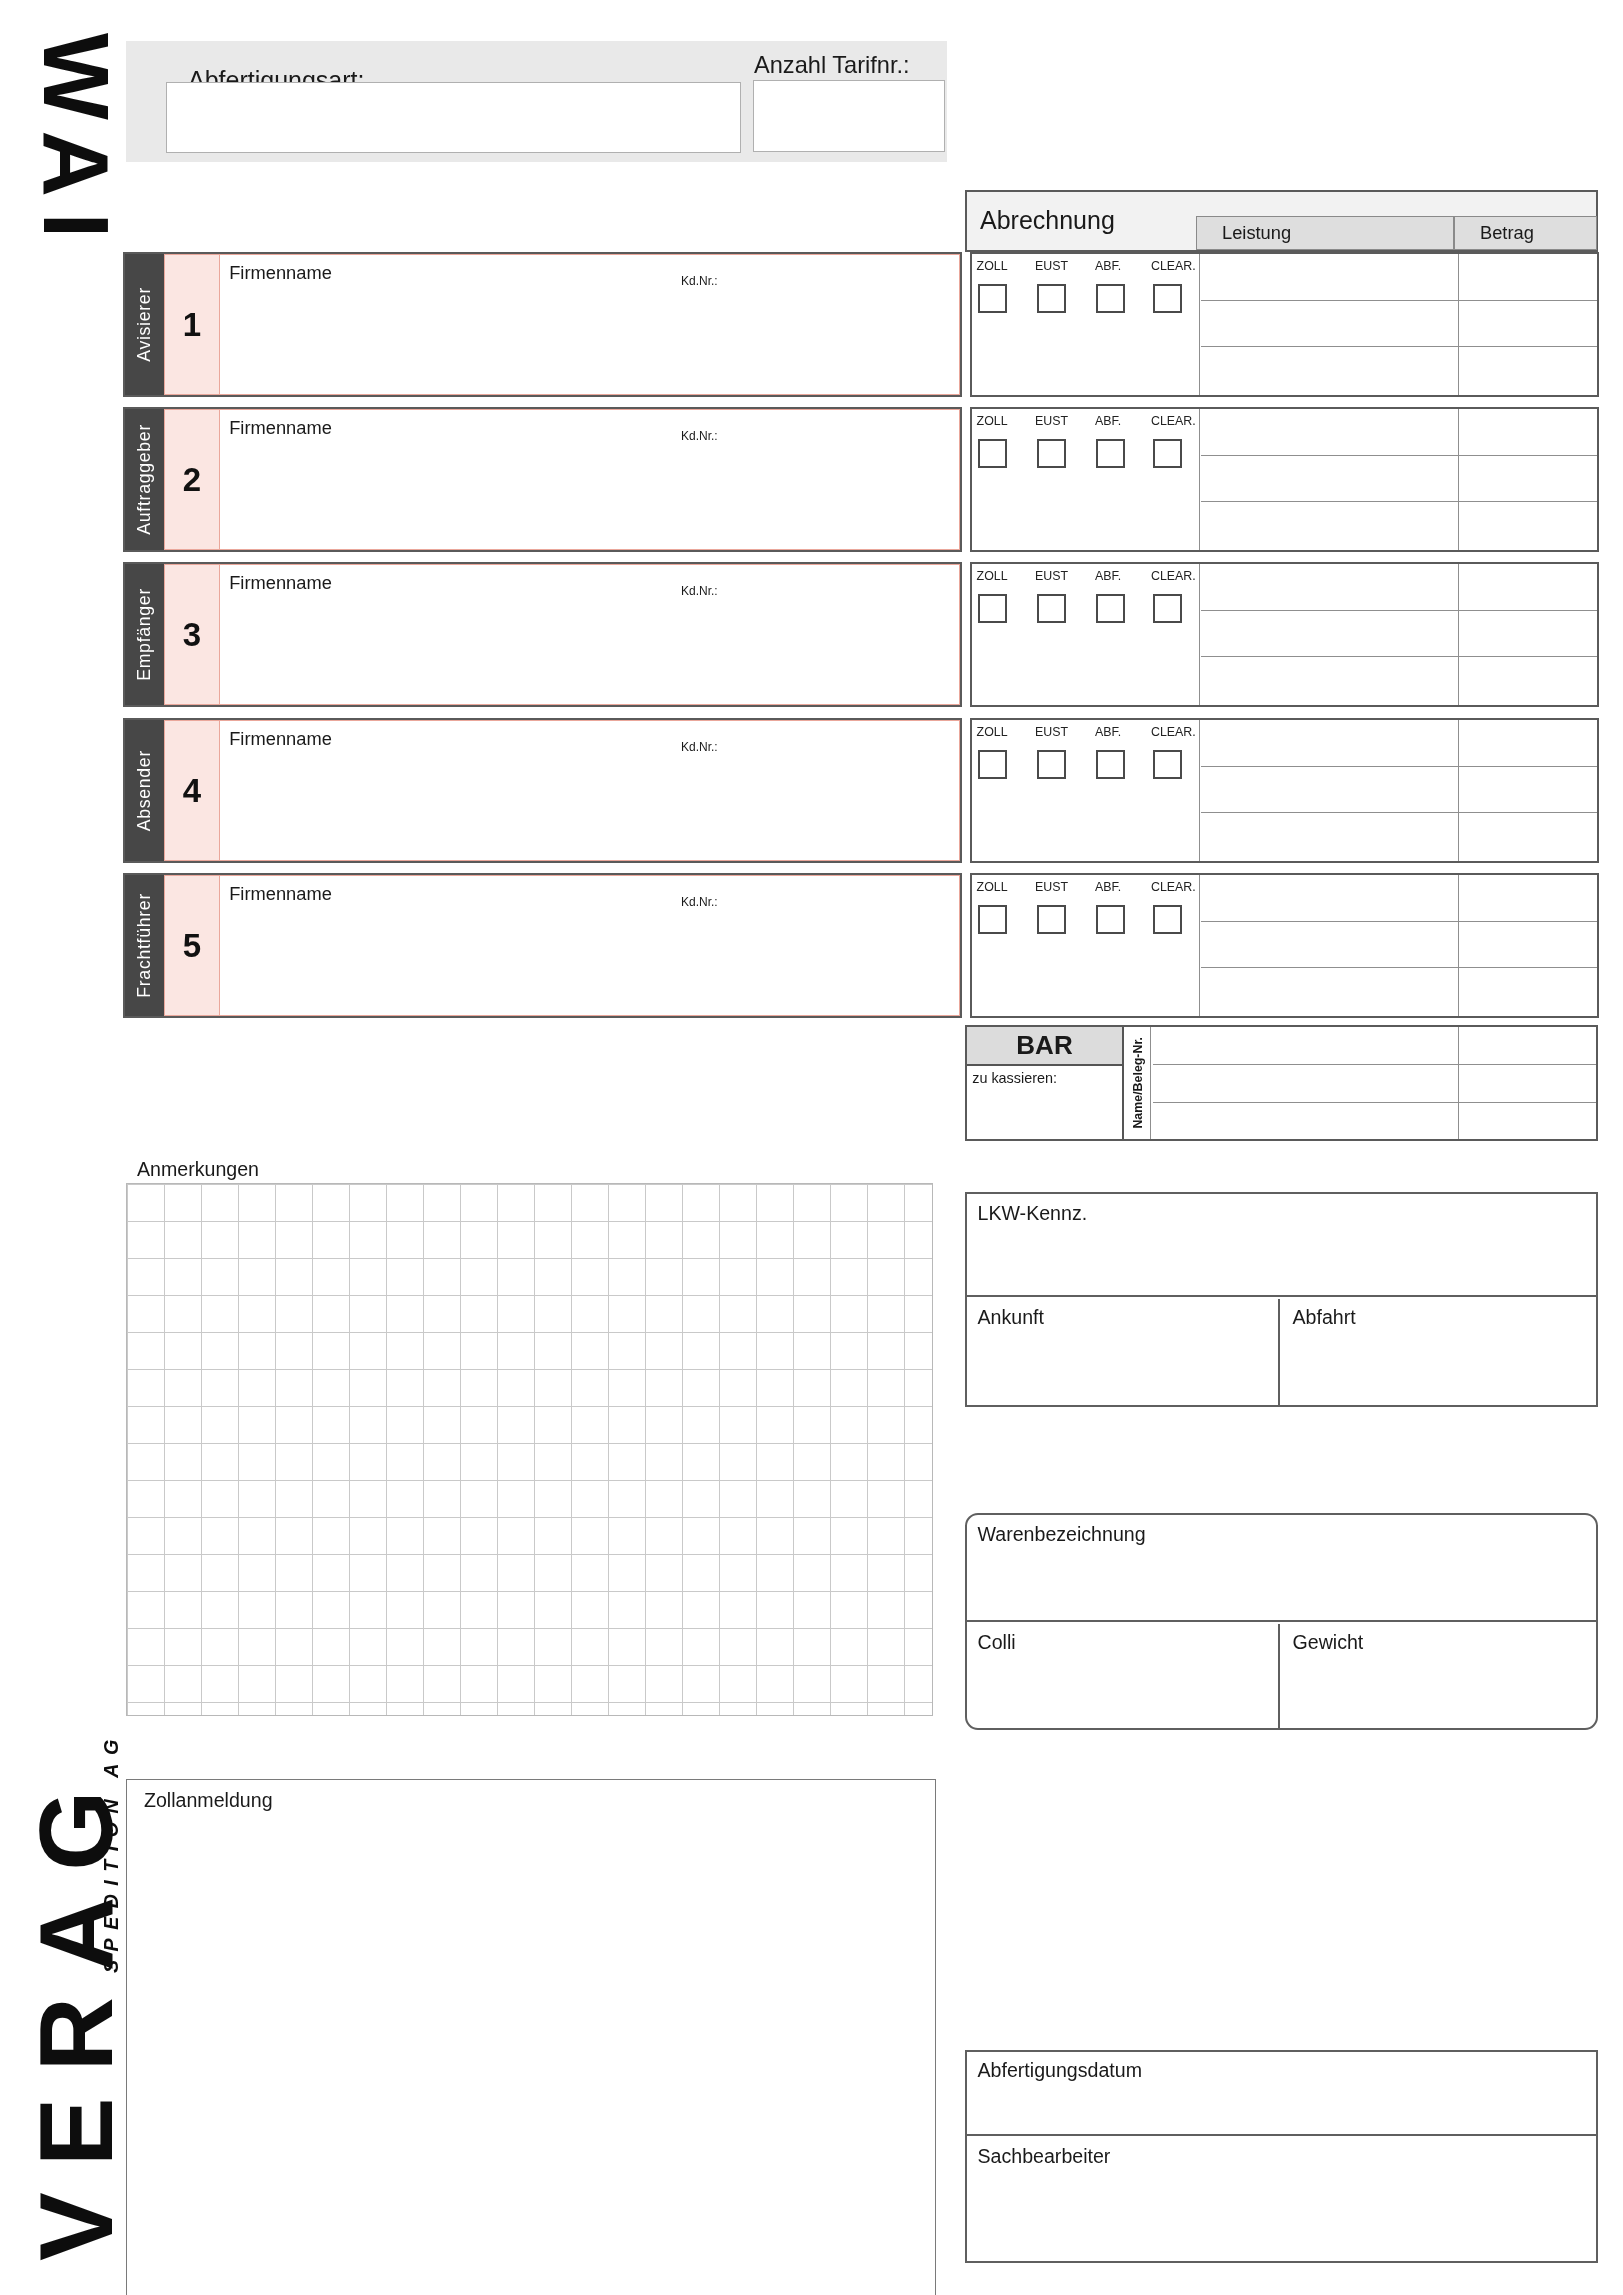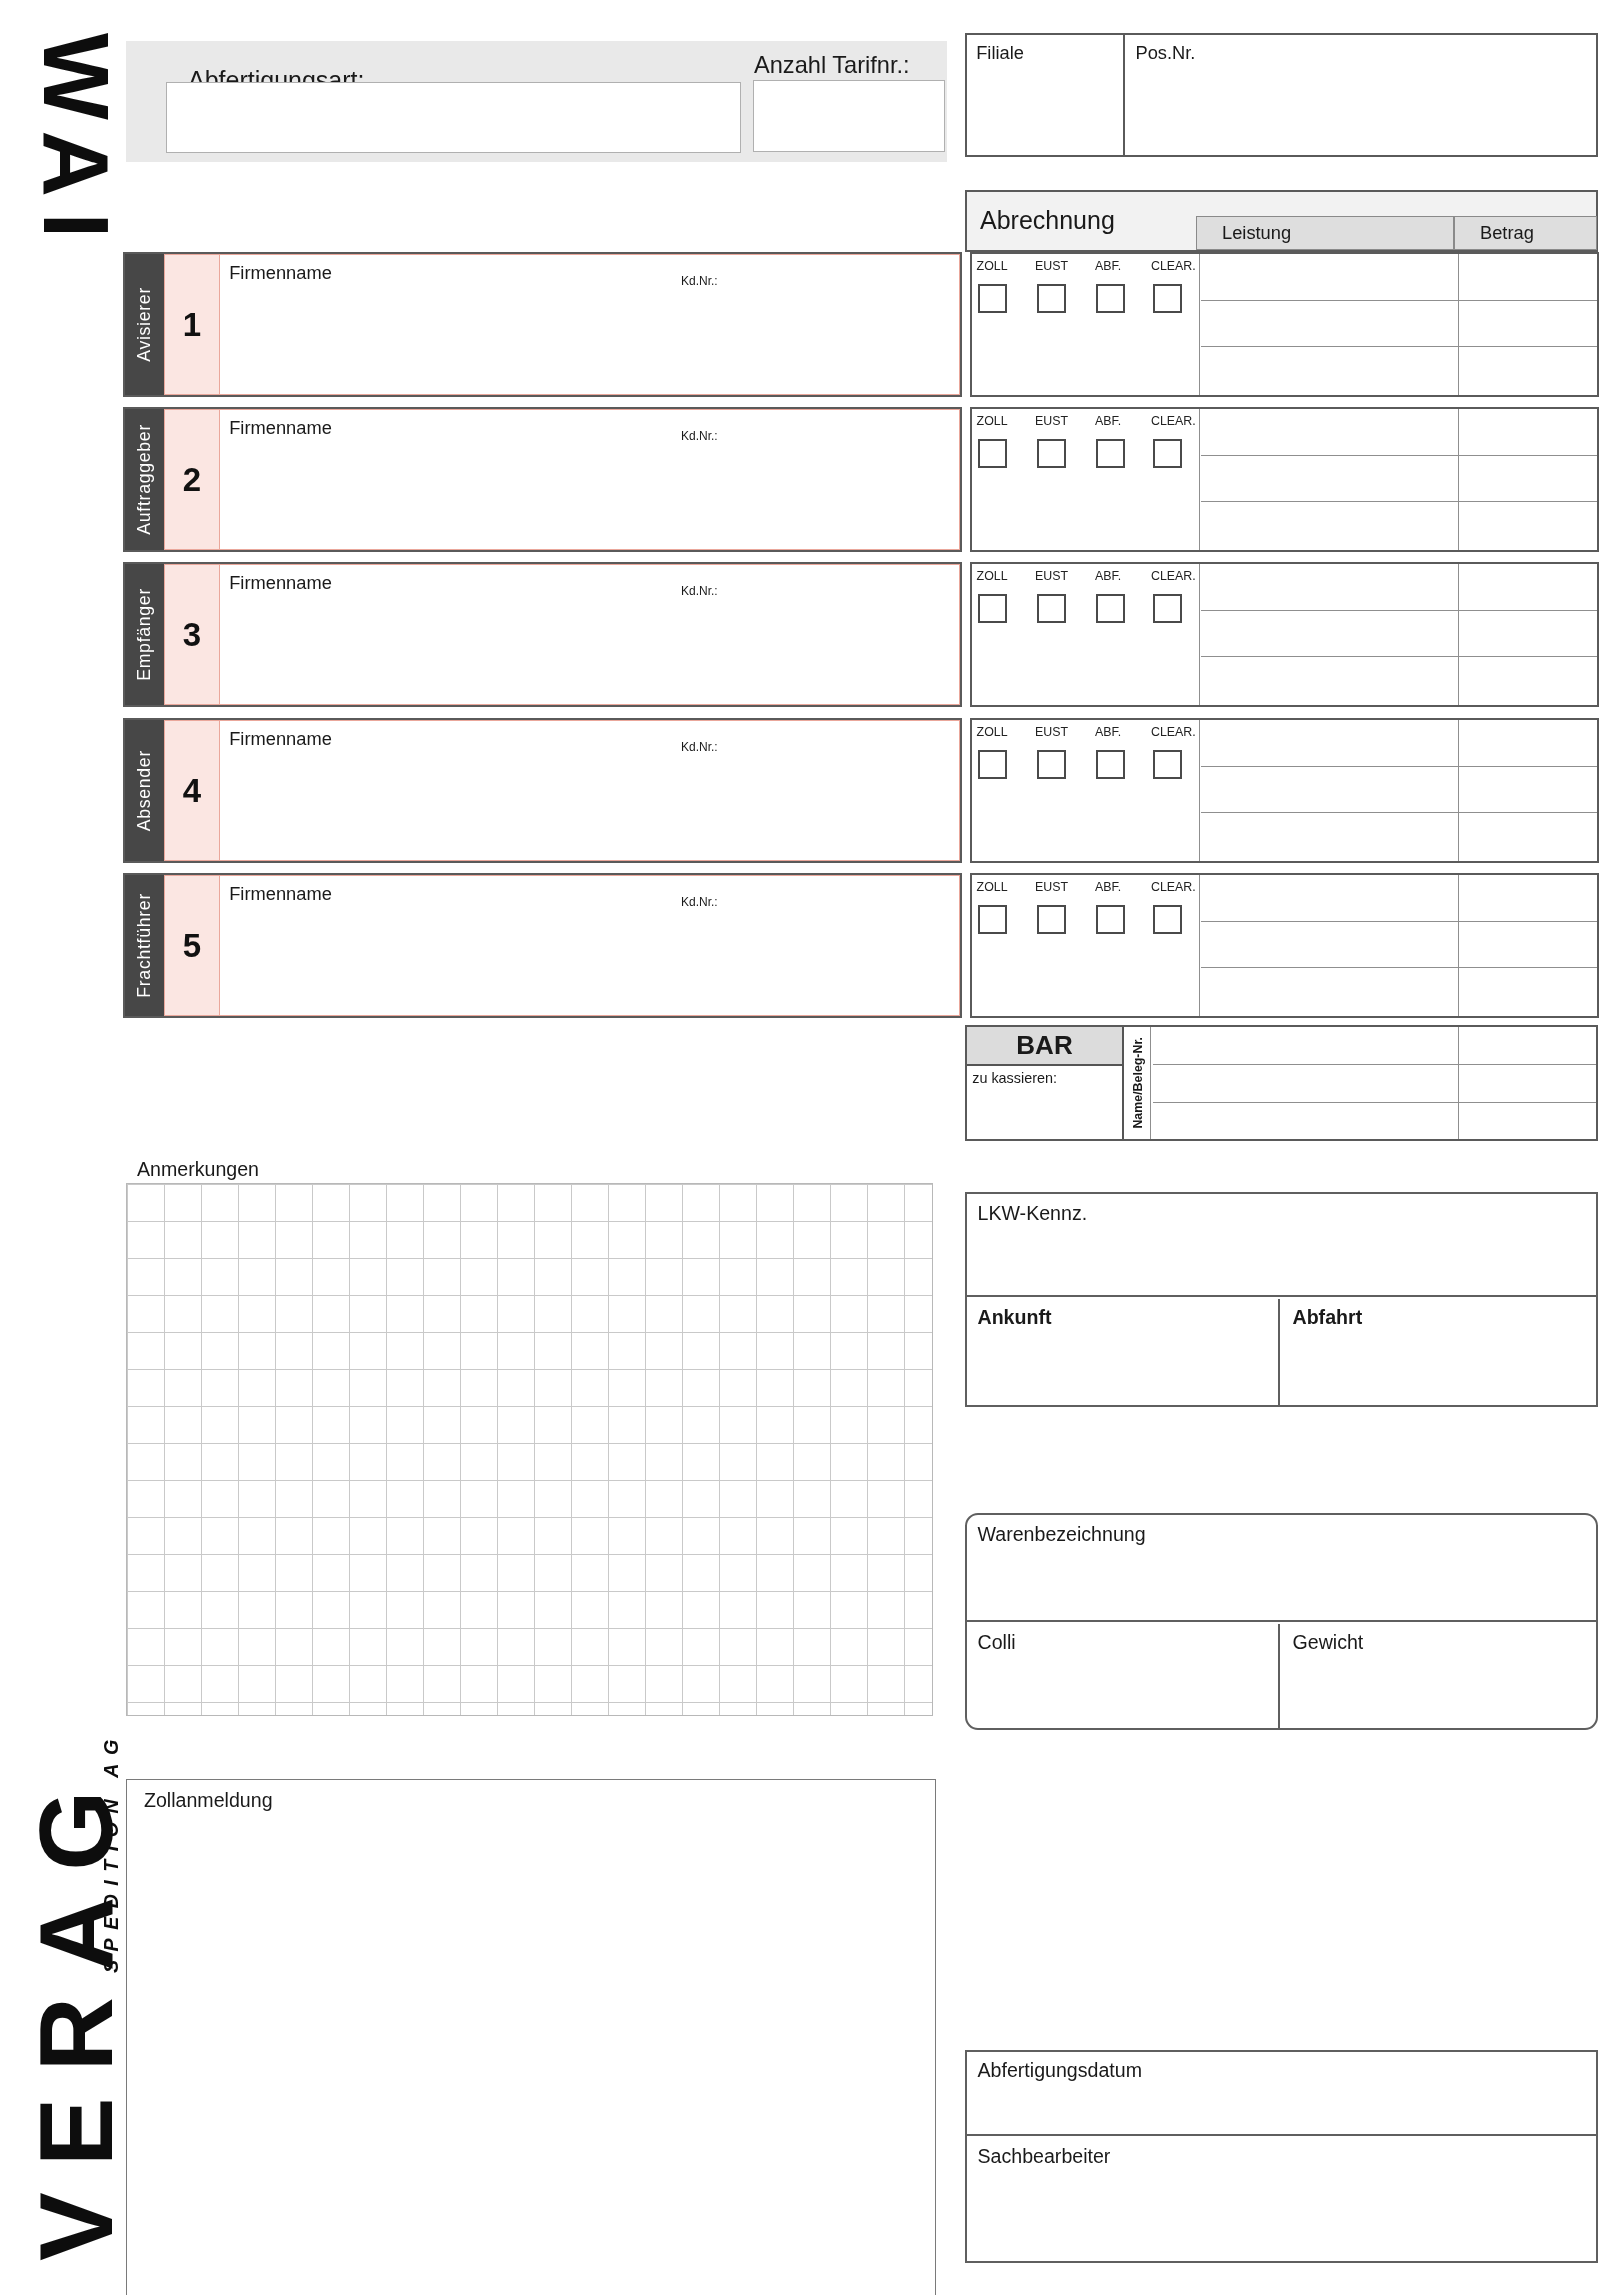--- a/index.html
+++ b/index.html
@@ -80,21 +80,21 @@
                            linear-gradient(to bottom,#c9c9c9 1.3px,transparent 1.3px);
           background-size:37px 37px; }
 
   
   .split-block { left:965px; width:633px; border:2px solid #5f5f5f; background:#fff; }
   .blk-top { position:absolute; left:0; right:0; top:0; border-bottom:2px solid #5f5f5f; padding:7.9px 10.5px; font-size:19.6px; }
   .blk-bl  { position:absolute; left:0; bottom:0; width:313px; border-right:2px solid #5f5f5f; padding:6.5px 10.5px; font-size:19.6px; }
   .blk-br  { position:absolute; left:315px; right:0; bottom:0; padding:6.5px 10.5px; font-size:19.6px; }
   .lkw-block  { top:1192px; height:215px; }
   .lkw-block .blk-top { height:103px; }
-  .lkw-block .blk-bl, .lkw-block .blk-br { top:105px;font-weight:bold; }
+  .lkw-block .blk-bl, .lkw-block .blk-br { top:105px; }
   .ware-block { top:1513px; height:217px;border-radius:13px; }
   .ware-block .blk-top { height:107px; }
   .ware-block .blk-bl, .ware-block .blk-br { top:109px; }
   .datum-block { left:965px; top:2050px; width:633px; height:213px; border:2px solid #5f5f5f; background:#fff; }
   .datum-top { position:absolute; left:0; right:0; top:0; height:84px; border-bottom:2px solid #5f5f5f; padding:6.5px 10.5px; font-size:19.6px; }
   .datum-bottom { position:absolute; left:0; right:0; top:86px; bottom:0; padding:6.5px 10.5px; font-size:19.6px; }
 
   
   .zoll-box { left:126px; top:1735px; width:810px; height:556px; border:1.3px solid #7a7a7a; background:#fff;margin-top:44px; }
   .zoll-label { position:absolute; left:17px; top:9.2px; font-size:19.6px; }
@@ -105,28 +105,20 @@
 <div class="page">
 
   <div class="abs vdown logo-wai">WAI</div>
 
   <div class="abs banner"></div>
   <div class="abs banner-label-1">Abfertigungsart:</div>
   <div class="abs input-abfertigungsart"></div>
   <div class="abs banner-label-2">Anzahl Tarifnr.:</div>
   <div class="abs input-tarifnr"></div>
 
-  <div class="abs filiale-box">
-    <div class="filiale-cell">
-      <span>Filiale</span>
-    </div>
-    <div class="posnr-cell">
-      <span>Pos.Nr.</span>
-    </div>
-  </div>
 
   <div class="abs abr-header">
     <div class="abr-title">Abrechnung</div>
     <div class="abr-col leistung">Leistung</div>
     <div class="abr-col betrag">Betrag</div>
   </div>
 
   <div class="abs row" style="top:252px">
     <div class="row-left">
       <div class="role-strip">

